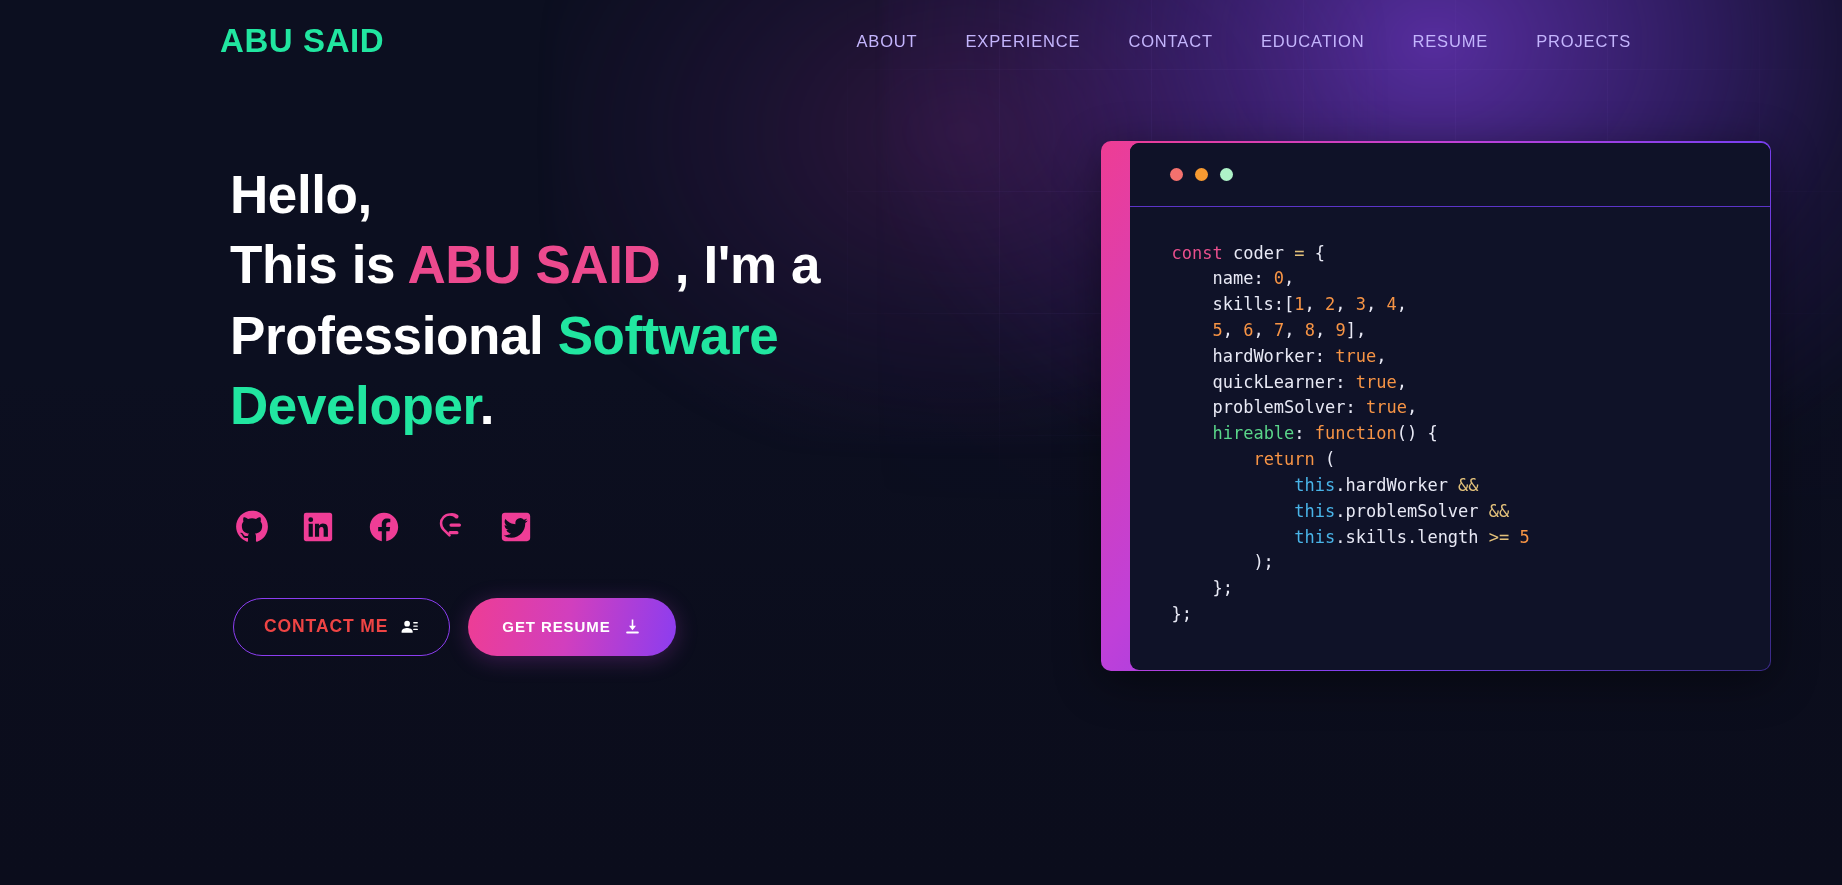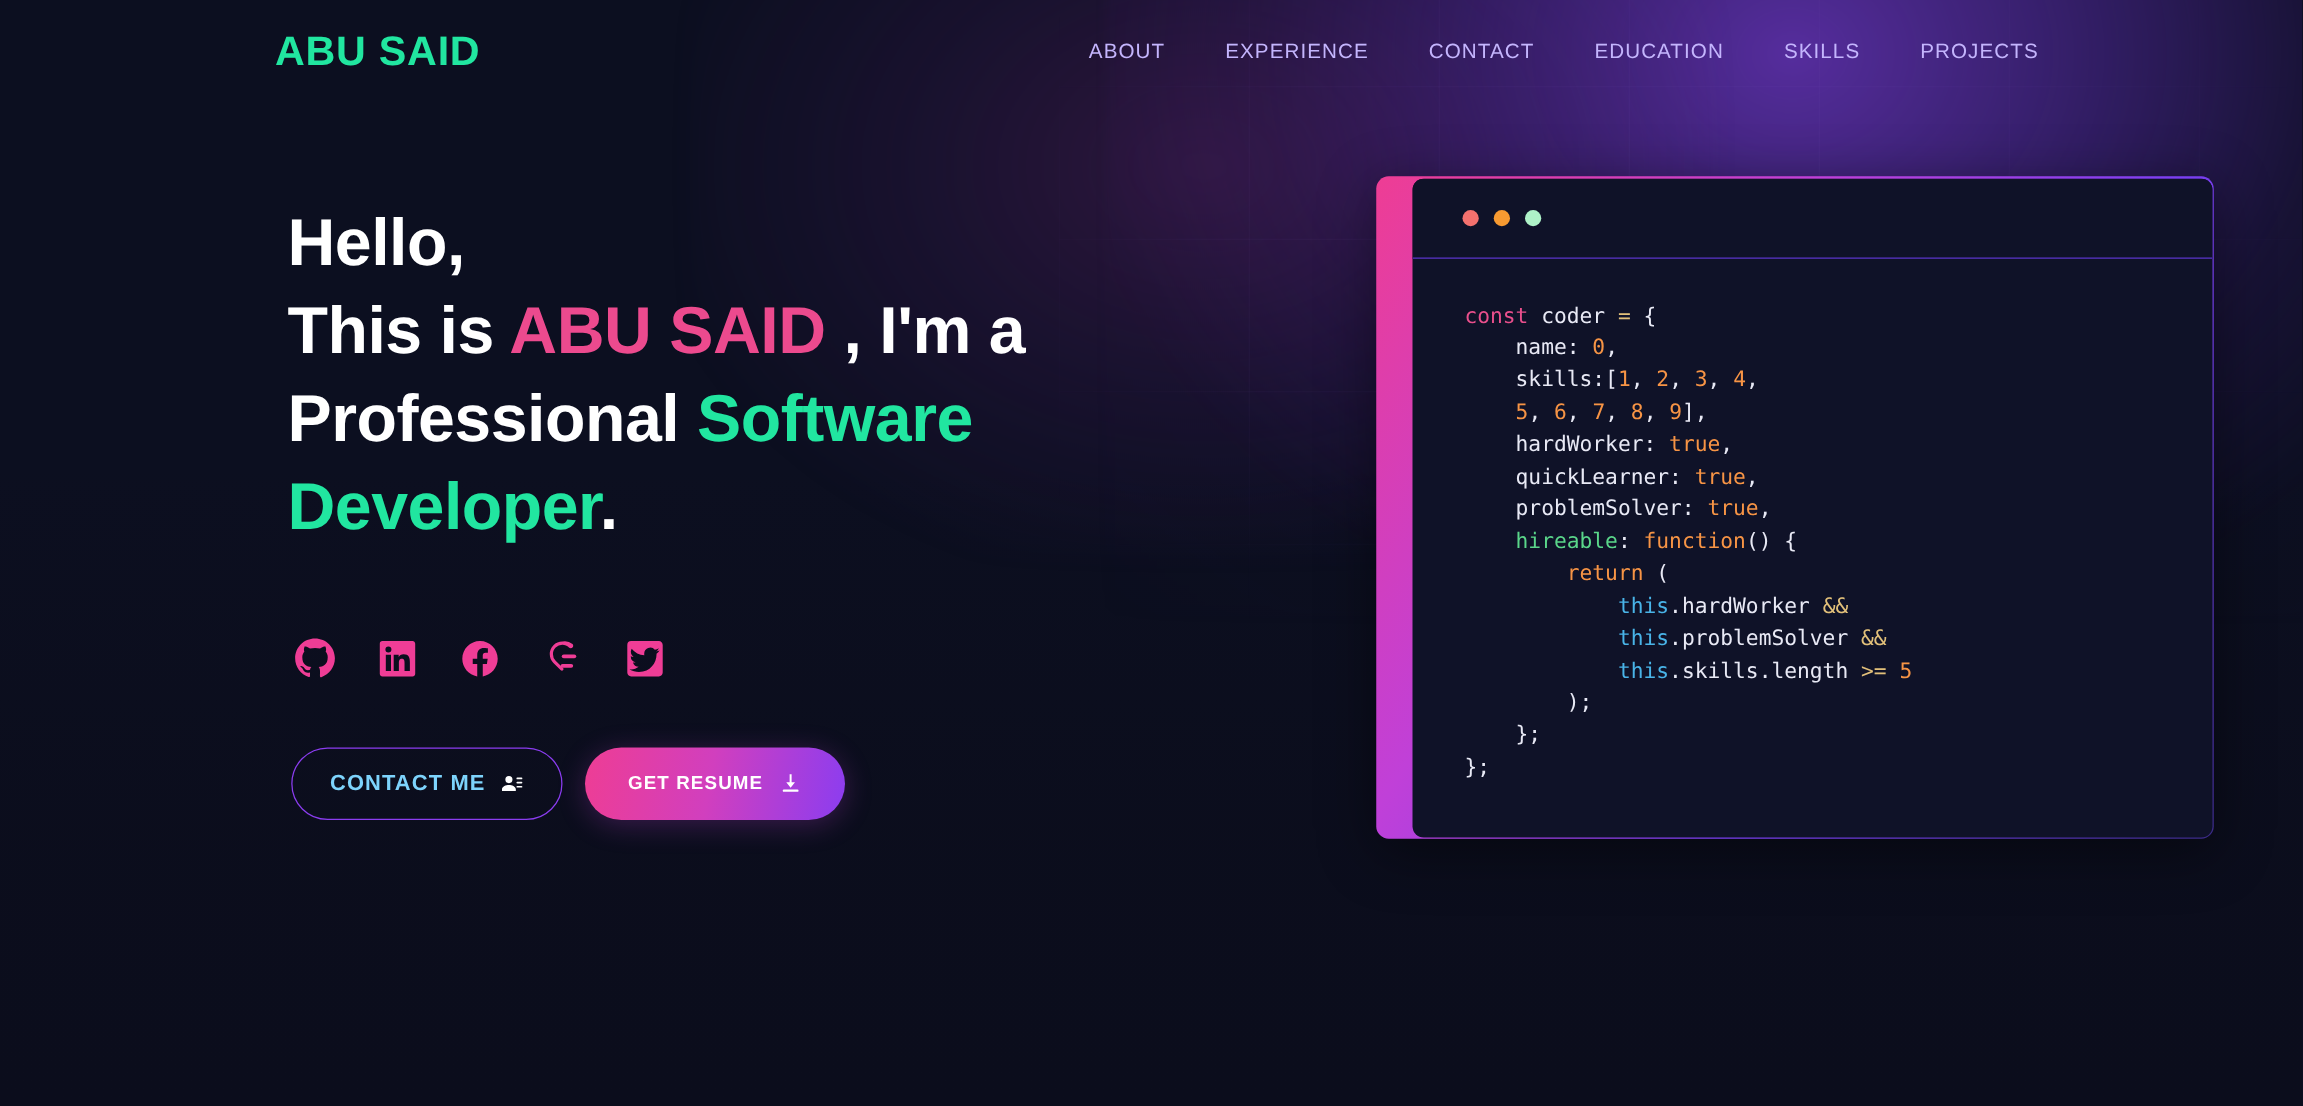--- a/index.html
+++ b/index.html
@@ -137,21 +137,21 @@
     margin-top:52px;
     padding-left:3px;
   }
   #contact-me-button {
     height:58px;
     padding:0 30px;
     display:flex; align-items:center; gap:12px;
     border:1.6px solid #8b3df0;
     border-radius:32px;
     background:transparent;
-    color:#7dd3fc;
+    color:#ef4444;
     font-family:"Liberation Sans", sans-serif;
     font-size:17.5px;
     font-weight:bold;
     letter-spacing:0.9px;
     cursor:pointer;
   }
   #get-resume-button {
     height:58px;
     padding:0 34px;
     display:flex; align-items:center; gap:12px;
@@ -226,21 +226,21 @@
   <div id="bg-vignette"></div>
 </div>
 
 <nav id="navbar">
   <div id="brand-logo">ABU SAID</div>
   <ul id="nav-links">
     <li class="nav-link">ABOUT</li>
     <li class="nav-link">EXPERIENCE</li>
     <li class="nav-link">CONTACT</li>
     <li class="nav-link">EDUCATION</li>
-    <li class="nav-link">SKILLS</li>
+    <li class="nav-link">RESUME</li>
     <li class="nav-link">PROJECTS</li>
   </ul>
 </nav>
 
 <section id="hero">
 
   <div id="hero-left">
 
     <h1 id="hero-heading"><span>Hello,</span><br><span>This is </span><span class="hl-pink">ABU SAID</span><span> , I'm a</span><br><span>Professional </span><span class="hl-green">Software Developer</span><span>.</span></h1>
 

